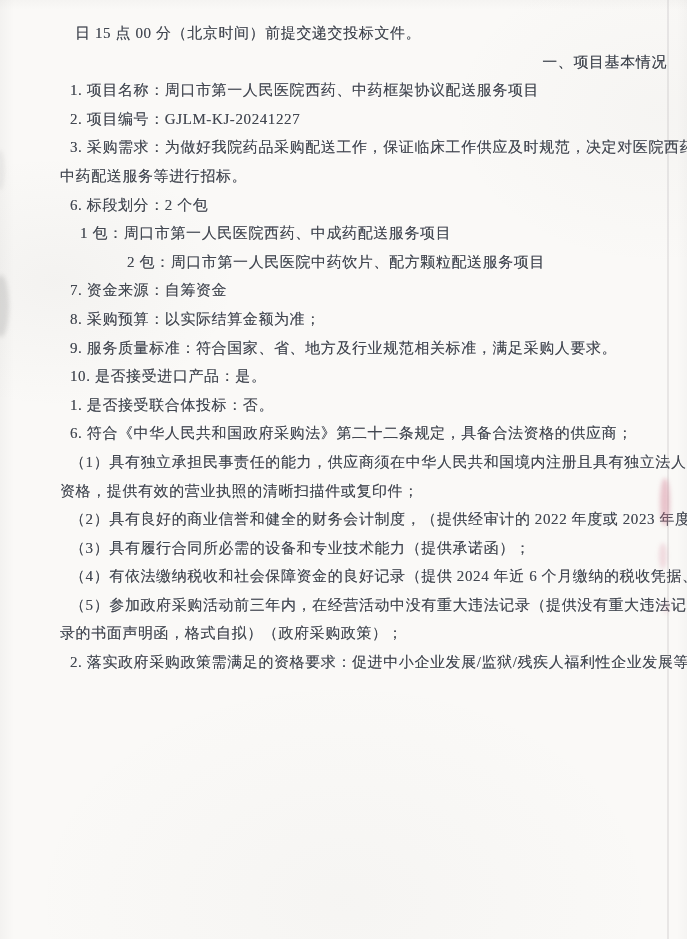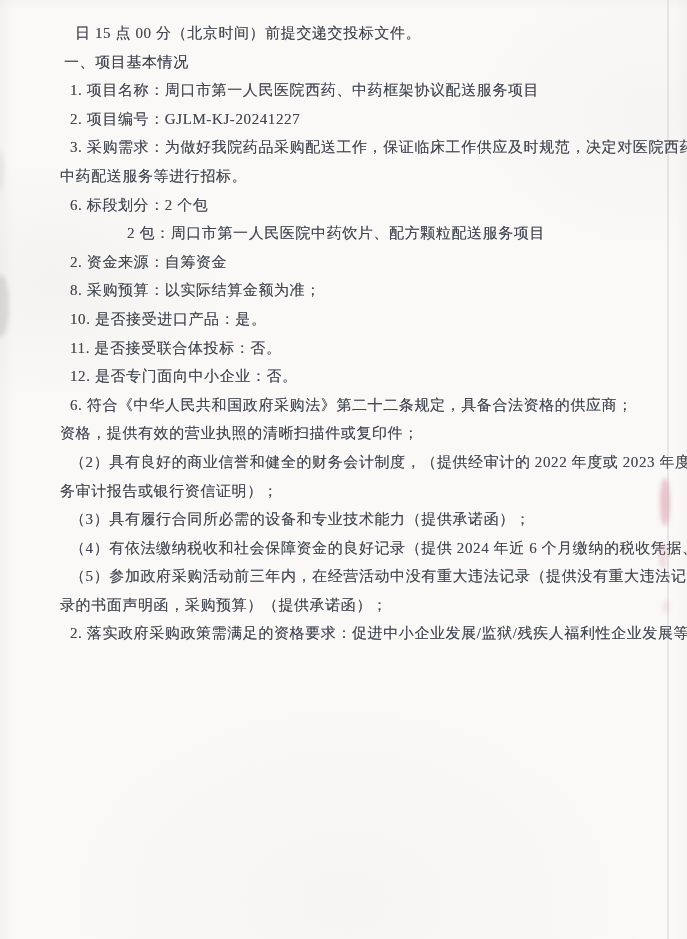--- a/index.html
+++ b/index.html
@@ -35,21 +35,21 @@
     color:#424751;
     white-space:nowrap;
     text-shadow:0 0 0.5px rgba(66,71,81,0.55);
   }
   .c0{padding-left:0;}
   .c4{padding-left:4px;}
   .c10{padding-left:10px;}
   .c15{padding-left:15px;}
   .c20{padding-left:20px;}
   .c67{padding-left:67px;}
-  .heading{color:#3c414b;}
+  .heading{color:#3c414b;text-align:right;}
   
   .vline{
     position:absolute;left:667px;top:0;height:939px;width:2px;
     background:rgba(168,165,170,0.22);
   }
   .smudge{position:absolute;border-radius:50%;filter:blur(2px);}
   .pink1{left:660px;top:478px;width:10px;height:48px;background:rgba(205,110,135,0.38);}
   .pink2{left:659px;top:543px;width:8px;height:26px;background:rgba(205,110,135,0.22);}
   .pink3{left:663px;top:600px;width:6px;height:14px;background:rgba(205,110,135,0.16);}
   .gray1{left:-7px;top:275px;width:16px;height:62px;background:rgba(105,105,108,0.18);}
@@ -60,34 +60,35 @@
 
 <div class="page">
   <div class="content">
     <p class="ln c15">日 15 点 00 分（北京时间）前提交递交投标文件。</p>
     <p class="ln c4 heading">一、项目基本情况</p>
     <p class="ln c10">1. 项目名称：周口市第一人民医院西药、中药框架协议配送服务项目</p>
     <p class="ln c10">2. 项目编号：GJLM-KJ-20241227</p>
     <p class="ln c10">3. 采购需求：为做好我院药品采购配送工作，保证临床工作供应及时规范，决定对医院西药、</p>
     <p class="ln c0">中药配送服务等进行招标。</p>
     <p class="ln c10">6. 标段划分：2 个包</p>
+    <p class="ln c20">1 包：周口市第一人民医院西药、中成药配送服务项目</p>
     <p class="ln c67">2 包：周口市第一人民医院中药饮片、配方颗粒配送服务项目</p>
-    <p class="ln c10">2. 资金来源：自筹资金</p>
+    <p class="ln c10">7. 资金来源：自筹资金</p>
     <p class="ln c10">8. 采购预算：以实际结算金额为准；</p>
+    <p class="ln c10">9. 服务质量标准：符合国家、省、地方及行业规范相关标准，满足采购人要求。</p>
     <p class="ln c10">10. 是否接受进口产品：是。</p>
-    <p class="ln c10">11. 是否接受联合体投标：否。</p>
-    <p class="ln c10">12. 是否专门面向中小企业：否。</p>
+    <p class="ln c10">1. 是否接受联合体投标：否。</p>
     <p class="ln c10">6. 符合《中华人民共和国政府采购法》第二十二条规定，具备合法资格的供应商；</p>
+    <p class="ln c10">（1）具有独立承担民事责任的能力，供应商须在中华人民共和国境内注册且具有独立法人</p>
     <p class="ln c0">资格，提供有效的营业执照的清晰扫描件或复印件；</p>
     <p class="ln c10">（2）具有良好的商业信誉和健全的财务会计制度，（提供经审计的 2022 年度或 2023 年度财</p>
-    <p class="ln c0">务审计报告或银行资信证明）；</p>
     <p class="ln c10">（3）具有履行合同所必需的设备和专业技术能力（提供承诺函）；</p>
     <p class="ln c10">（4）有依法缴纳税收和社会保障资金的良好记录（提供 2024 年近 6 个月缴纳的税收凭据、</p>
     <p class="ln c10">（5）参加政府采购活动前三年内，在经营活动中没有重大违法记录（提供没有重大违法记</p>
-    <p class="ln c0">录的书面声明函，采购预算）（提供承诺函）；</p>
+    <p class="ln c0">录的书面声明函，格式自拟）（政府采购政策）；</p>
     <p class="ln c10">2. 落实政府采购政策需满足的资格要求：促进中小企业发展/监狱/残疾人福利性企业发展等</p>
   </div>
 
   <div class="vline"></div>
   <div class="smudge pink1"></div>
   <div class="smudge pink2"></div>
   <div class="smudge pink3"></div>
   <div class="smudge gray1"></div>
   <div class="smudge gray2"></div>
 </div>

